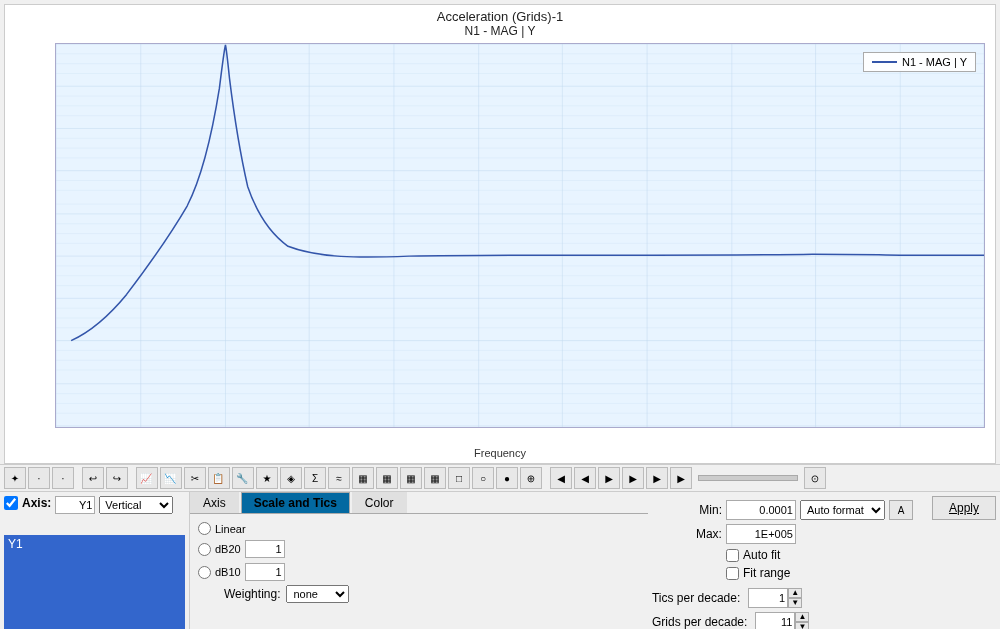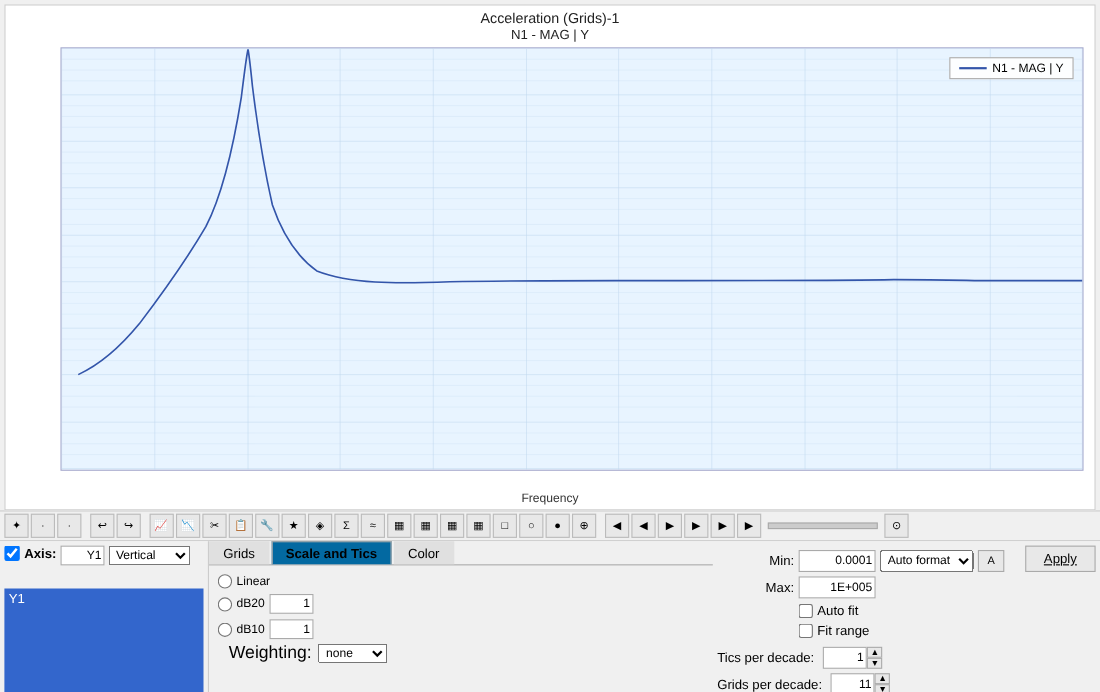--- a/index.html
+++ b/index.html
@@ -82,21 +82,21 @@
 
     .tab-content { padding: 8px; flex: 1; }
 
     .radio-group { display: flex; flex-direction: column; gap: 5px; }
     .radio-row { display: flex; align-items: center; gap: 4px; }
     .radio-row input[type=radio] { margin: 0; }
     .radio-label { font-size: 11px; }
     .radio-input { width: 40px; height: 18px; border: 1px solid #aaa; background: white; font-size: 11px; text-align: right; padding-right: 2px; }
 
     .weighting-row { display: flex; align-items: center; gap: 6px; margin-top: 4px; padding-left: 10px; }
-    .weighting-label { font-size: 16px; }
+    .weighting-label { font-size: 12px; margin-left: 16px; }
     .weighting-select { font-size: 11px; padding: 1px 14px 1px 2px; }
 
     
     .right-fields { width: 280px; padding: 8px 4px; display: flex; flex-direction: column; gap: 4px; }
 
     .field-row { display: flex; align-items: center; gap: 4px; }
     .field-label { font-size: 12px; width: 70px; text-align: right; }
     .field-input { width: 70px; height: 20px; border: 1px solid #aaa; background: white; font-size: 11px; text-align: right; padding-right: 2px; }
     .field-select { font-size: 11px; height: 20px; padding: 0 2px; }
     .field-btn { width: 24px; height: 20px; border: 1px solid #aaa; background: #e8e8e8; cursor: pointer; font-size: 10px; display: flex; align-items: center; justify-content: center; }
@@ -279,21 +279,21 @@
         </select>
       </div>
       <div class="axis-list">
         <div>Y1</div>
       </div>
 
     </div>
 
     <div class="middle-panel">
       <div class="tabs">
-        <div class="tab">Grids</div>
+        <div class="tab">Axis</div>
         <div class="tab active">Scale and Tics</div>
         <div class="tab">Color</div>
       </div>
       <div class="tab-content">
         <div class="radio-group">
           <div class="radio-row">
             <input type="radio" name="scale" style="">
             <span class="radio-label">Linear</span>
           </div>
           <div class="radio-row">

